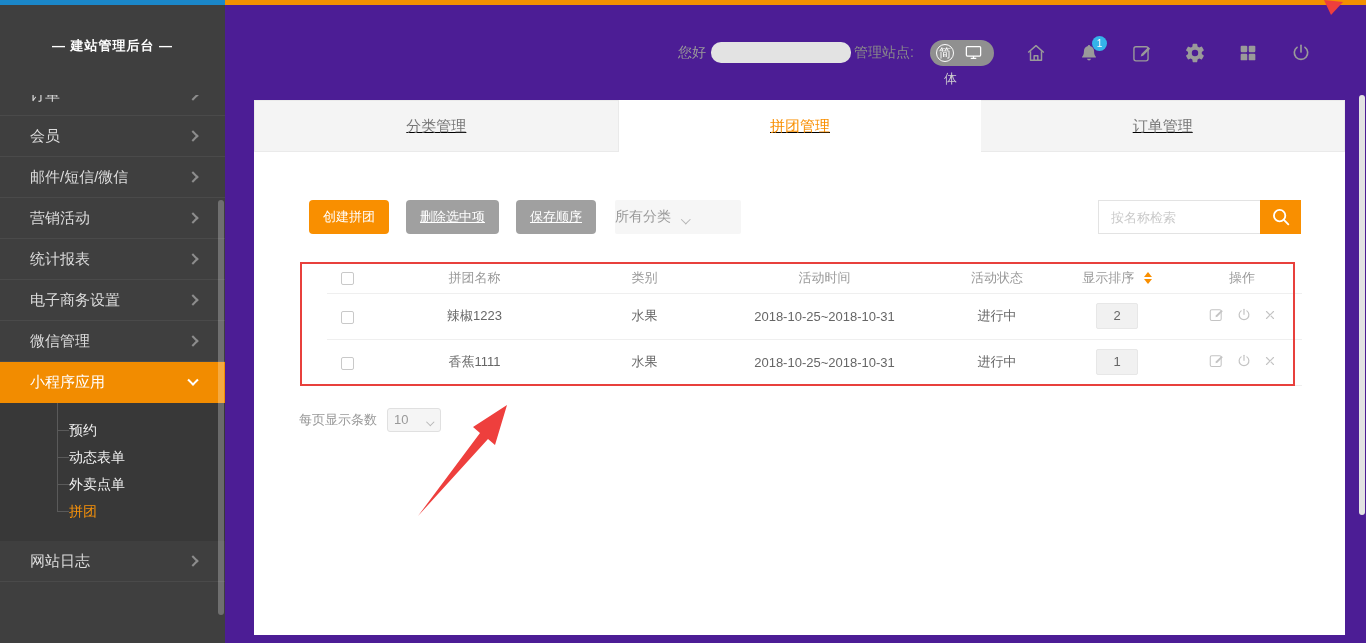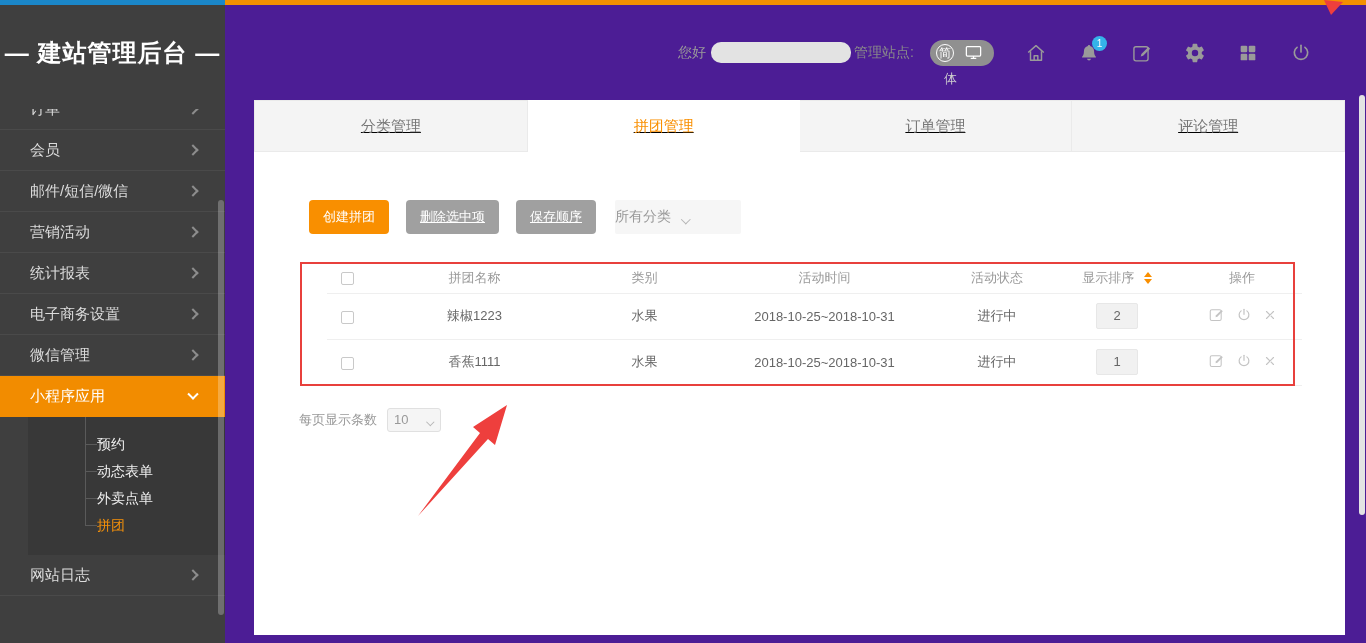--- a/index.html
+++ b/index.html
@@ -9,30 +9,30 @@
     background:#f1f1f1;
     position:relative;
     overflow:hidden;
   }
   
   .strip-blue { position:absolute; top:0; left:0; width:225px; height:5px; background:#1b87c9; z-index:5;}
   .strip-orange { position:absolute; top:0; left:225px; right:0; height:5px; background:#f39000; z-index:5;}
 
   
   .sidebar { position:absolute; top:5px; left:0; width:225px; bottom:0; background:#3f3f3f; overflow:hidden; }
-  .side-title { color:#fff; font-size:24px; font-weight:bold; text-align:center; margin-top:32px; letter-spacing:1px; white-space:nowrap; }
+  .side-title { color:#fff; font-size:13px; font-weight:bold; text-align:center; margin-top:32px; letter-spacing:1px; white-space:nowrap; }
   .menu { margin-top:40px; overflow:hidden; }
   .s-item { height:41px; padding:0 28px 0 30px; display:flex; align-items:center; justify-content:space-between;
             color:#dcdcdc; font-size:15px; border-bottom:1px solid #4a4a4a; cursor:pointer; }
   .s-item.clipped { margin-top:-20px; }
   .s-item.active { background:#f28c00; color:#fff; border-bottom:none; }
   .chev { display:inline-block; width:8px; height:8px; border-top:2px solid #8d8d8d; border-right:2px solid #8d8d8d; }
   .chev-r { transform:rotate(45deg); }
   .chev-d { transform:rotate(135deg) translate(-2px,2px); border-color:#fff; }
-  .submenu { background:#383838; padding:14px 0 16px; position:relative;margin-left:28px; }
+  .submenu { background:#383838; padding:14px 0 16px; position:relative; }
   .sub-line { position:absolute; left:57px; top:0; bottom:29px; width:1px; background:#5a5a5a; }
   .sub-item { height:27px; line-height:27px; padding-left:69px; color:#f0f0f0; font-size:14px; position:relative; cursor:pointer; }
   .sub-item::before { content:""; position:absolute; left:57px; top:13px; width:12px; height:1px; background:#5a5a5a; }
   .sub-item.active { color:#f7920a; }
   .side-scroll { position:absolute; right:1px; top:195px; width:6px; height:415px; background:rgba(255,255,255,0.25); border-radius:3px; }
 
   
   .main { position:absolute; left:225px; top:5px; right:0; bottom:0; background:#4c1d95;padding-left:16px; }
 
   
@@ -229,36 +229,42 @@
     <div class="tabbar">
       <div class="tab">
         <span>分类管理</span>
       </div>
       <div class="tab active">
         <span>拼团管理</span>
       </div>
       <div class="tab">
         <span>订单管理</span>
       </div>
-      <div class="tab">
-        <span>评论管理</span>
-      </div>
     </div>
 
     <div class="content">
 
       <div class="toolbar">
         <button class="btn btn-orange">创建拼团</button>
         <button class="btn btn-gray">删除选中项</button>
         <button class="btn btn-gray">保存顺序</button>
         <div class="select-cat">
           <span>所有分类</span>
           <span class="chev-sm"></span>
         </div>
         <div class="tb-spacer"></div>
+        <div class="search">
+          <input class="search-input" type="text" placeholder="按名称检索" style="">
+          <button class="search-btn">
+            <svg viewBox="0 0 24 24" fill="none" stroke="#fff" stroke-width="2" stroke-linecap="round">
+                <circle cx="10.5" cy="10.5" r="6.2"></circle>
+                <path d="M15.2 15.2 20 20"></path>
+              </svg>
+          </button>
+        </div>
       </div>
 
       <div class="table-wrap">
         <table>
           <colgroup>
             <col style="width:40px">
               <col style="width:215px">
               <col style="width:125px">
               <col style="width:235px">
             <col style="width:110px">

